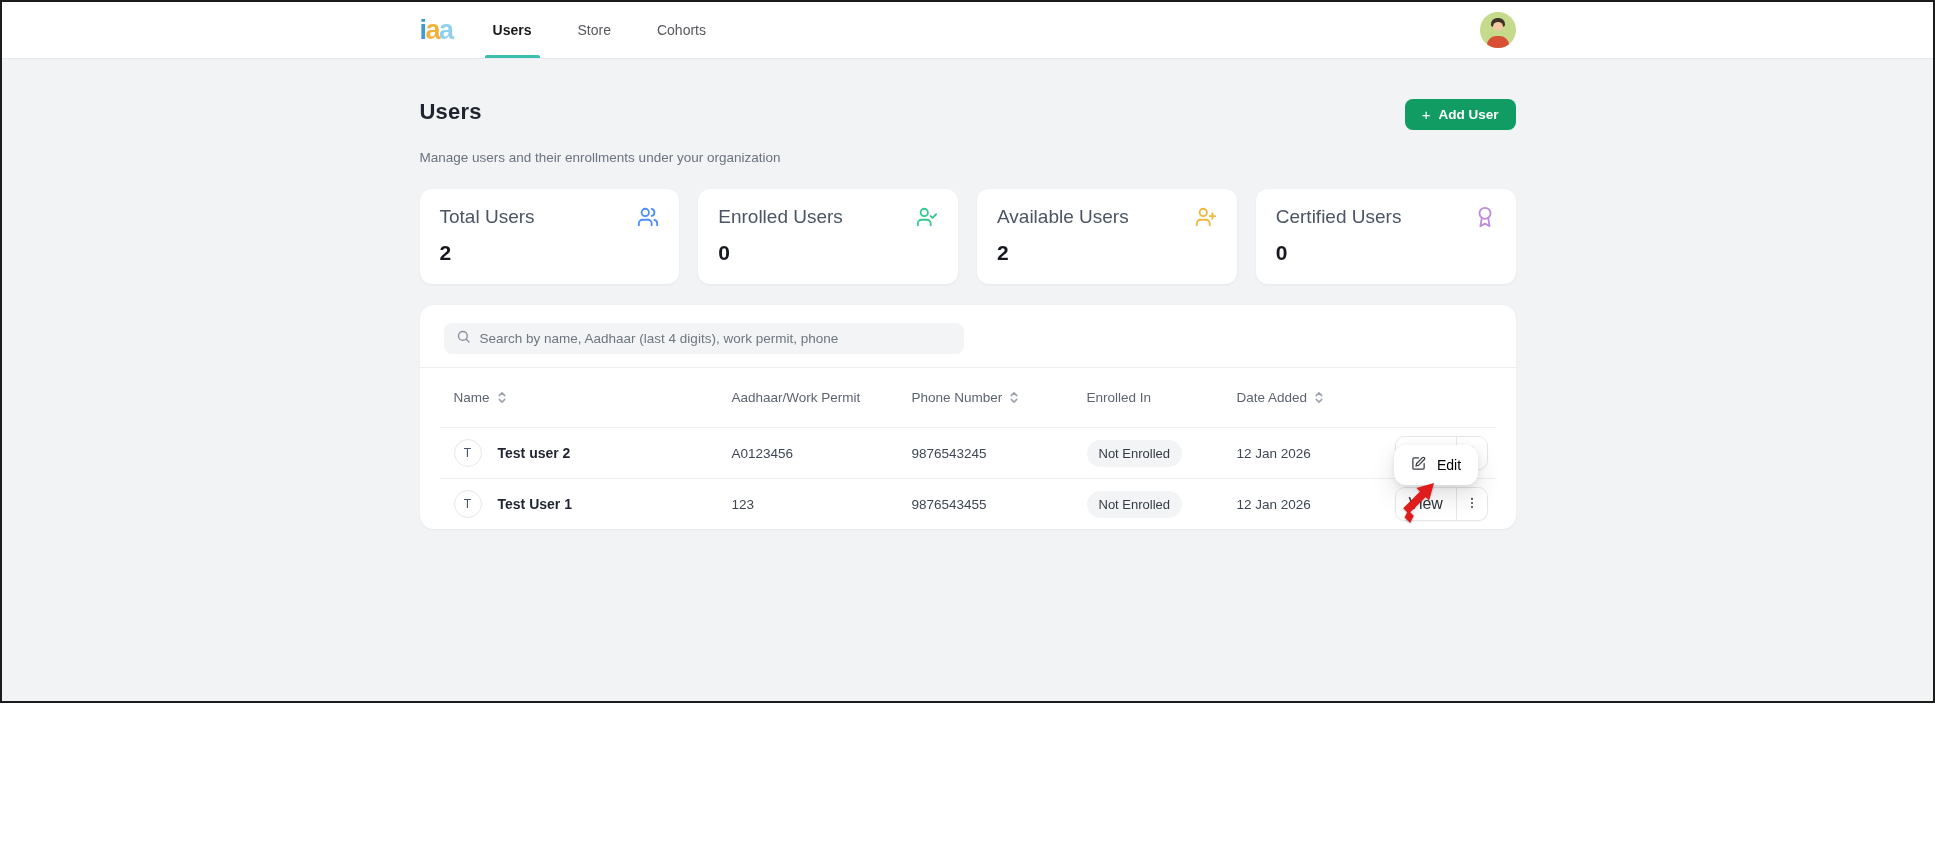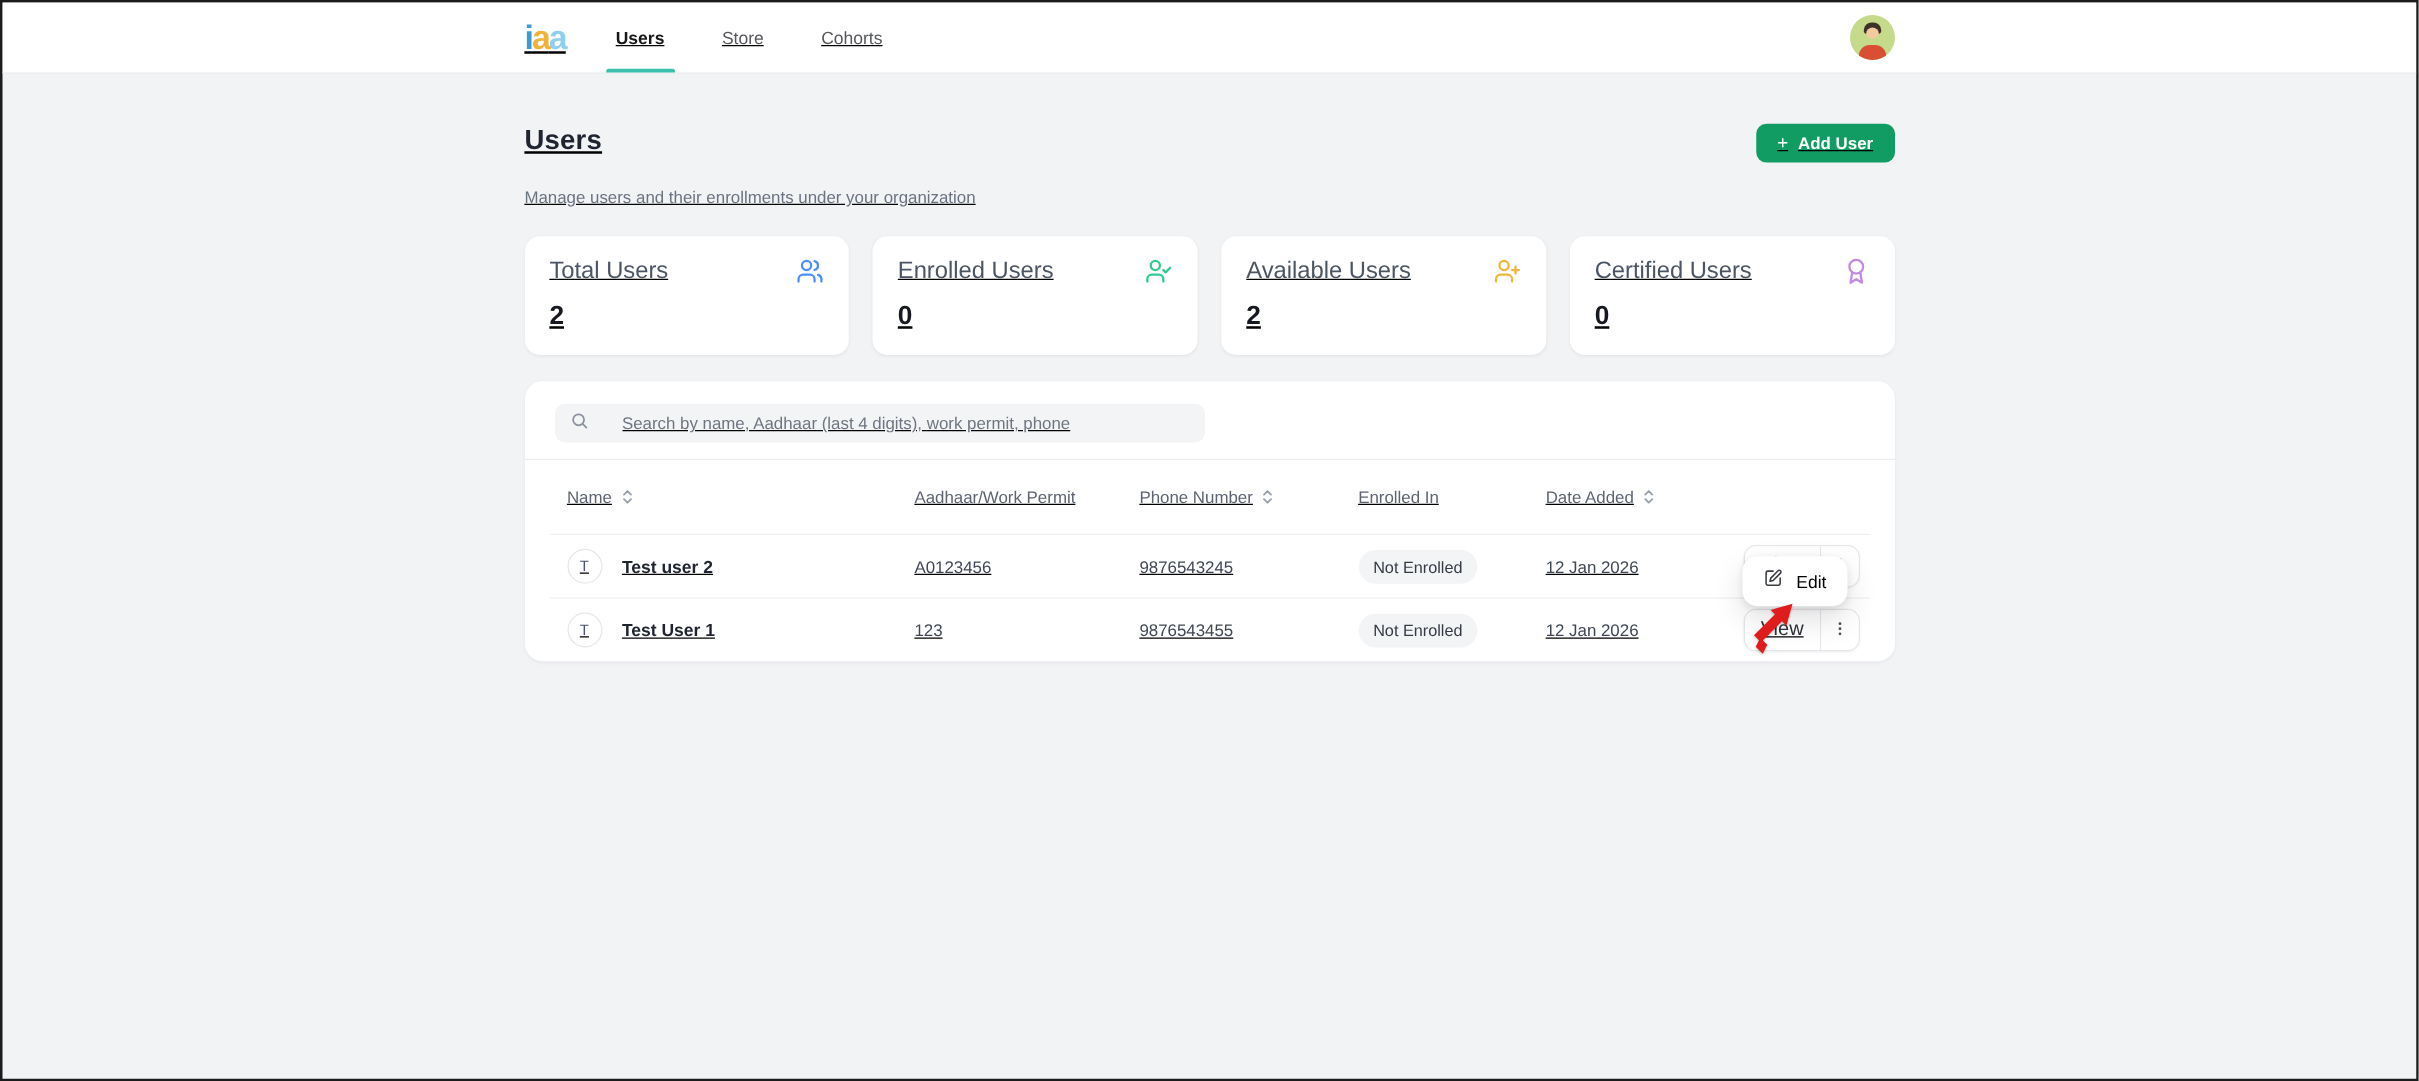--- a/index.html
+++ b/index.html
@@ -1,19 +1,19 @@
 <!DOCTYPE html>
 <html><head>
 <meta charset="utf-8">
 <style>
   * { box-sizing: border-box; margin: 0; padding: 0; }
   html,body { width:1935px; height:865px; }
   body { font-family: "Liberation Sans", sans-serif; background:#fff; }
-  .app { position:relative; width:1935px; height:865px; background:#f1f3f5;
-         border:2px solid #1c1c1c; overflow:hidden;text-decoration:underline; }
+  .app { position:relative; width:1935px; height:703px; background:#f1f3f5;
+         border:2px solid #1c1c1c; overflow:hidden; }
 
   
   .navbar { height:57px; background:#ffffff; border-bottom:1px solid #e7e9ec; }
   .nav-inner { width:1096px; margin:0 auto; height:100%; display:flex; align-items:center; }
   .logo { font-size:27px; font-weight:800; letter-spacing:-1.5px; cursor:pointer; line-height:1; }
   .logo .l1 { color:#3a9bd5; } .logo .l2 { color:#f2b237; } .logo .l3 { color:#8fd0ef; }
   .tabs { display:flex; margin-left:34px; height:100%; }
   .tab { position:relative; display:flex; align-items:center; padding:0 6px; margin-right:34px;
          font-size:14px; color:#55575c; cursor:pointer; }
   .tab.active { color:#17181a; font-weight:700; }
@@ -44,21 +44,21 @@
                box-shadow:0 1px 3px rgba(16,24,40,.05); }
   .stat-top { display:flex; justify-content:space-between; align-items:flex-start; }
   .stat-label { font-size:19px; color:#4b5563; }
   .stat-icon svg { display:block; }
   .stat-value { margin-top:13px; font-size:21px; font-weight:800; color:#16191f; }
 
   
   .table-card { margin-top:21px; background:#fff; border-radius:14px;
                 box-shadow:0 1px 3px rgba(16,24,40,.05); }
   .search-wrap { padding:18px 24px 13px; }
-  .search-bar { display:flex; align-items:center; gap:27px; width:520px; height:31px;
+  .search-bar { display:flex; align-items:center; gap:9px; width:520px; height:31px;
                 background:#f3f4f6; border-radius:8px; padding:0 12px; }
   .search-bar input { flex:1; border:none; background:transparent; outline:none;
                       font-size:13.5px; color:#374151; font-family:inherit; }
   .search-bar input::placeholder { color:#6f7680; }
   .card-divider { height:1px; background:#eceef1; }
 
   .table { padding:0 20px; }
   .thead, .trow { display:grid; align-items:center;
                   grid-template-columns:278px 180px 175px 150px 172px 1fr; }
   .thead { height:59px; color:#5d6470; font-size:13.5px; }

